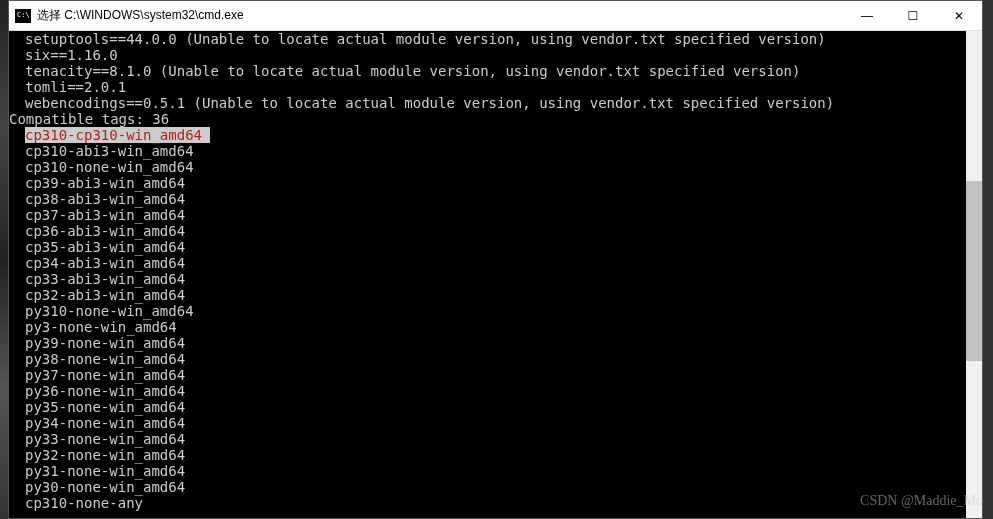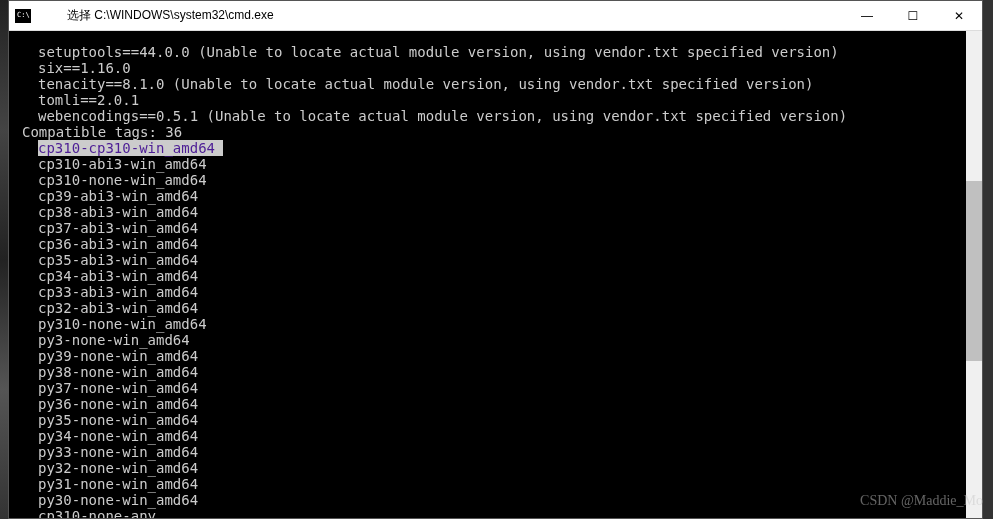--- a/index.html
+++ b/index.html
@@ -25,21 +25,20 @@
       border: 1px solid #555;
       display: flex;
       flex-direction: column;
     }
     .titlebar {
       height: 30px;
       background: #fff;
       display: flex;
       align-items: center;
       border-bottom: 1px solid #ddd;
-      gap: 30px;
     }
     .titlebar-icon {
       width: 16px;
       height: 14px;
       background: #000;
       margin-left: 6px;
       margin-right: 6px;
       position: relative;
       border: 1px solid #000;
     }
@@ -72,36 +71,36 @@
       font-size: 12px;
       color: #000;
     }
     .terminal {
       flex: 1;
       background: #000;
       color: #ccc;
       font-family: "NSimSun", "SimSun", "Consolas", monospace;
       font-size: 14px;
       line-height: 16px;
-      padding: 13px;
+      padding: 0;
       overflow: hidden;
       white-space: pre;
       position: relative;
     }
     .term-line {
       padding: 0;
       margin: 0;
       white-space: pre;
     }
     .indent {
       padding-left: 16px;
     }
     .highlighted {
       background: #ccc;
-      color: #4c1d95;
+      color: #b91c1c;
       display: inline;
     }
     .scrollbar {
       position: absolute;
       right: 0;
       top: 30px;
       width: 16px;
       height: calc(100% - 30px);
       background: #f0f0f0;
     }

